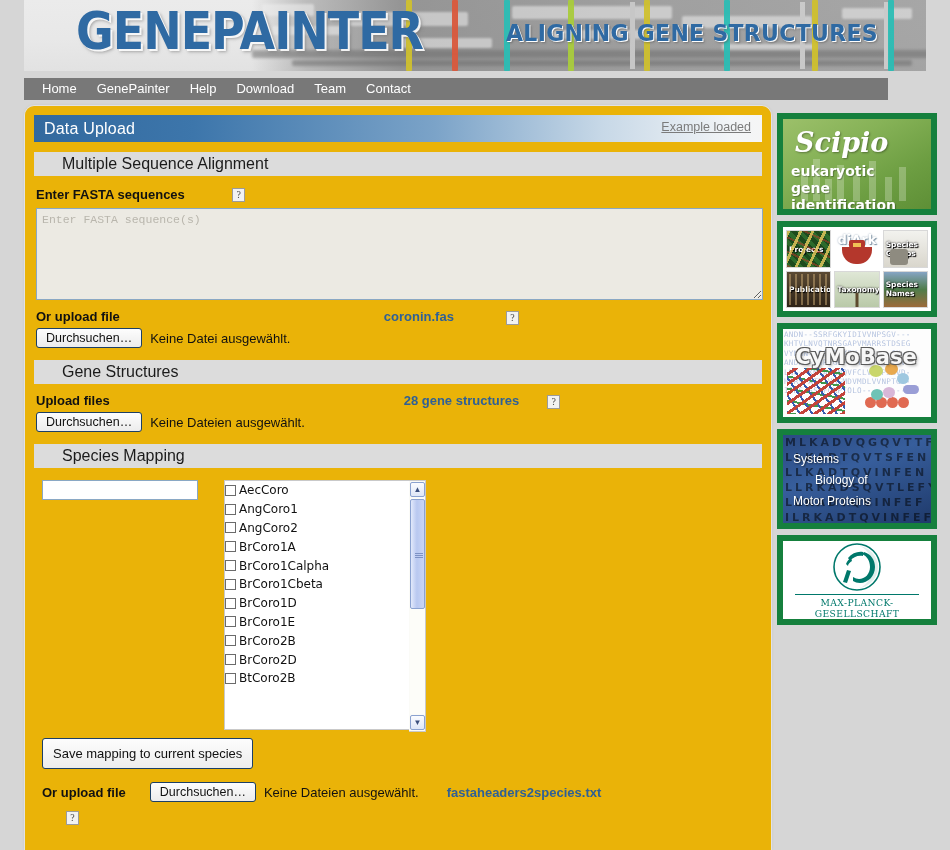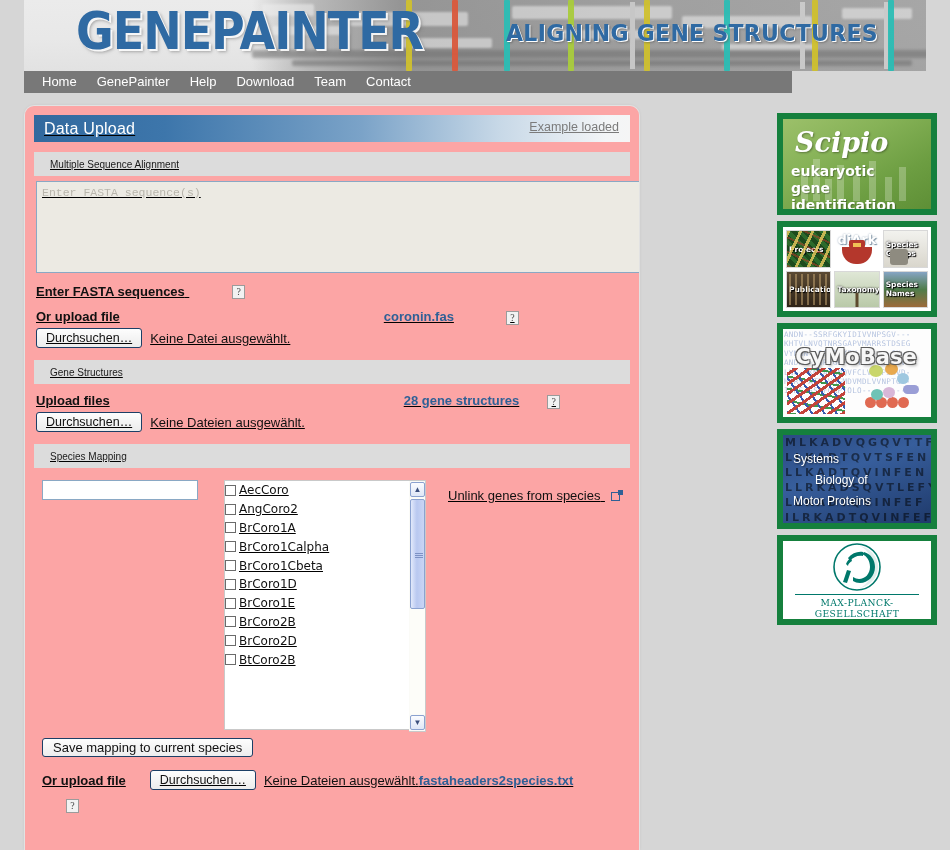--- a/index.html
+++ b/index.html
@@ -53,40 +53,39 @@
     font-family: "DejaVu Sans", sans-serif;
     font-weight: 700; font-size: 22px; letter-spacing: .3px;
     color: #2f6aa3;
     text-shadow: 1px 1px 0 #fff, 2px 2px 2px rgba(80,80,80,.5);
     white-space: nowrap;
     transform: scaleY(1.08);
   }
 
   
   .navbar {
-    position: absolute; left: 24px; top: 71px; width: 768px; height: 22px;
+    position: absolute; left: 24px; top: 78px; width: 864px; height: 22px;
     background: #787878;
   }
   .navbar ul { list-style:none; margin:0; padding:0 0 0 8px; display:flex; gap: 0; height:22px; align-items:center;}
   .navbar li { }
   .navbar a {
     display:block; padding: 0 10px; line-height: 22px;
     color:#ffffff; font-size: 13px; text-decoration:none;
     font-family: "Liberation Sans", sans-serif;
   }
 
   
   .content {
-    position:absolute; left:24px; top:105px; width:616px; height:745px;
-    background:#fca5a5;
+    position:absolute; left:24px; top:105px; width:748px; height:745px;
+    background:#eab308;
     border-top-left-radius: 10px; border-top-right-radius: 10px;
     border: 1px solid #e2e2e2; border-bottom:none;
     box-shadow: 0 0 3px rgba(0,0,0,.06);
     overflow: hidden;
-    text-decoration: underline;
   }
   .panel-inner { padding: 9px 9px 0 9px; }
 
   .title-bar {
     position:relative; height: 27px;
     background: linear-gradient(90deg, #32699e 0%, #3d76ab 22%, #7ba3c8 55%, #c7d8e7 78%, #f3f5f7 96%, #f5f5f5 100%);
     display:flex; align-items:center;
   }
   .title-bar .t-text {
     color:#ffffff; font-size:16px; padding-left:10px; letter-spacing:.2px;
@@ -94,22 +93,22 @@
   .example-loaded {
     position:absolute; right:11px; top:5px;
     color:#7b7b7b; font-size:12.5px; text-decoration:underline;
     cursor:pointer;
   }
 
   .section-head {
     margin-top: 10px;
     height: 24px; background:#dcdcdc;
     display:flex; align-items:center;
-    padding-left:16px;
-    font-size:10px; color:#1b1b1b;
+    padding-left:28px;
+    font-size:16px; color:#1b1b1b;
   }
 
   .row { padding: 0 2px; }
   .lbl-bold { font-weight:bold; font-size:13px; color:#111; }
   .lbl { font-size:13px; color:#111; }
 
   .help-ico {
     display:inline-block; width:13px; height:14px;
     border:1px solid #9b9b9b; background:#f2f2f2;
     font-size:10px; line-height:12px; text-align:center; color:#444;
@@ -129,25 +128,25 @@
     background: linear-gradient(180deg,#fdfdfd,#ececec);
     border:1px solid #1c3f66; border-radius:3px;
     font-family:"Liberation Sans", sans-serif; font-size:12.5px;
     padding: 2px 9px; color:#111; cursor:pointer;
   }
   .file-none { font-size:13px; color:#111; }
 
   .btn-plain {
     background: linear-gradient(180deg,#fdfdfd,#ededed);
     border:1px solid #1c3f66; border-radius:3px;
-    font-size:13px; padding:1px 10px; color:#111; cursor:pointer;
+    font-size:13px; padding:7px 10px; color:#111; cursor:pointer;
     font-family:"Liberation Sans", sans-serif;
   }
 
-  .bluelink { color:#2f6096; font-weight:bold; font-size:13px; text-decoration:none; cursor:pointer;}
+  .bluelink { color:#2f6096; font-weight:bold; font-size:13px; text-decoration:none; cursor:pointer;margin-left:28px;}
 
   
   .mapping-grid { display:flex; margin-top:12px; }
   .map-col-1 { width: 190px; padding-left:8px; }
   .map-search {
     width:156px; height:20px; border:1px solid #8aa8c4; background:#fff;
     font-size:12px; padding:1px 4px;
   }
   .listbox {
     position:relative; width:185px; height:250px;
@@ -349,27 +348,27 @@
   <div class="content">
     <div class="panel-inner">
 
       <div class="title-bar">
         <div class="t-text">Data Upload</div>
         <div class="example-loaded">Example loaded</div>
       </div>
 
       <div class="section-head">Multiple Sequence Alignment</div>
 
-      <div class="row">
-        <textarea class="fasta" placeholder="Enter FASTA sequence(s)" style=""></textarea>
-      </div>
-
       <div class="row" style="margin-top:9px;">
         <span class="lbl-bold">Enter FASTA sequences</span>
         <span class="help-ico" style="margin-left:43px;">?</span>
+      </div>
+
+      <div class="row">
+        <textarea class="fasta" placeholder="Enter FASTA sequence(s)" style=""></textarea>
       </div>
 
       <div class="row" style="margin-top:9px; display:flex; align-items:baseline;">
         <span class="lbl-bold">Or upload file</span>
         <span class="bluelink" style="margin-left:264px;">coronin.fas</span>
         <span class="help-ico" style="margin-left:52px;">?</span>
       </div>
 
       <div class="row" style="margin-top:3px; display:flex; align-items:center; gap:8px;">
         <button class="btn-file">Durchsuchen…</button>
@@ -395,20 +394,24 @@
       <div class="mapping-grid">
         <div class="map-col-1">
           <input class="map-search" type="text" placeholder="" style="">
         </div>
 
         <div class="listbox">
           <ul>
             <li>
                 <span class="cb"></span>
                 <span>AecCoro</span>
+              </li>
+            <li>
+                <span class="cb"></span>
+                <span>AngCoro1</span>
               </li>
             <li>
                 <span class="cb"></span>
                 <span>AngCoro2</span>
               </li>
             <li>
                 <span class="cb"></span>
                 <span>BrCoro1A</span>
               </li>
             <li>
@@ -444,26 +447,20 @@
 
         <div class="sbar">
           <div class="sb-track"></div>
           <div class="sb-btn sb-up">▲</div>
           <div class="sb-thumb">
             <div class="sb-grip"></div>
           </div>
           <div class="sb-btn sb-down">▼</div>
         </div>
 
-        <div class="map-col-3">
-          <span class="lbl">Unlink genes from species</span>
-          <span class="unlink-ico">
-            <i class="sq"></i><i class="fl"></i>
-          </span>
-        </div>
       </div>
 
       <div class="bottom-area">
         <button class="btn-plain">Save mapping to current species</button>
 
         <div style="margin-top:13px; display:flex; align-items:center;">
           <span class="lbl-bold">Or upload file</span>
           <button class="btn-file" style="margin-left:24px;">Durchsuchen…</button>
           <span class="file-none" style="margin-left:8px;">Keine Dateien ausgewählt.</span>
           <span class="bluelink">fastaheaders2species.txt</span>

